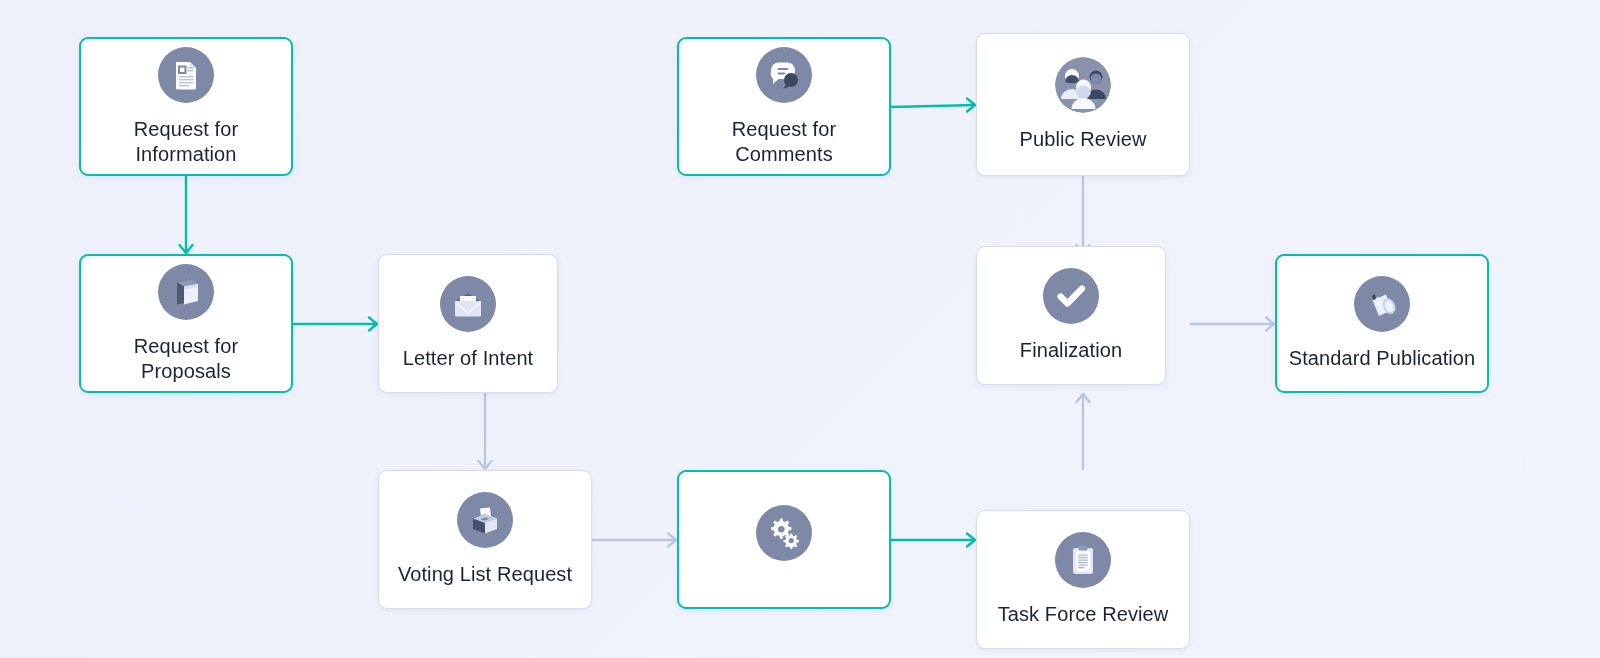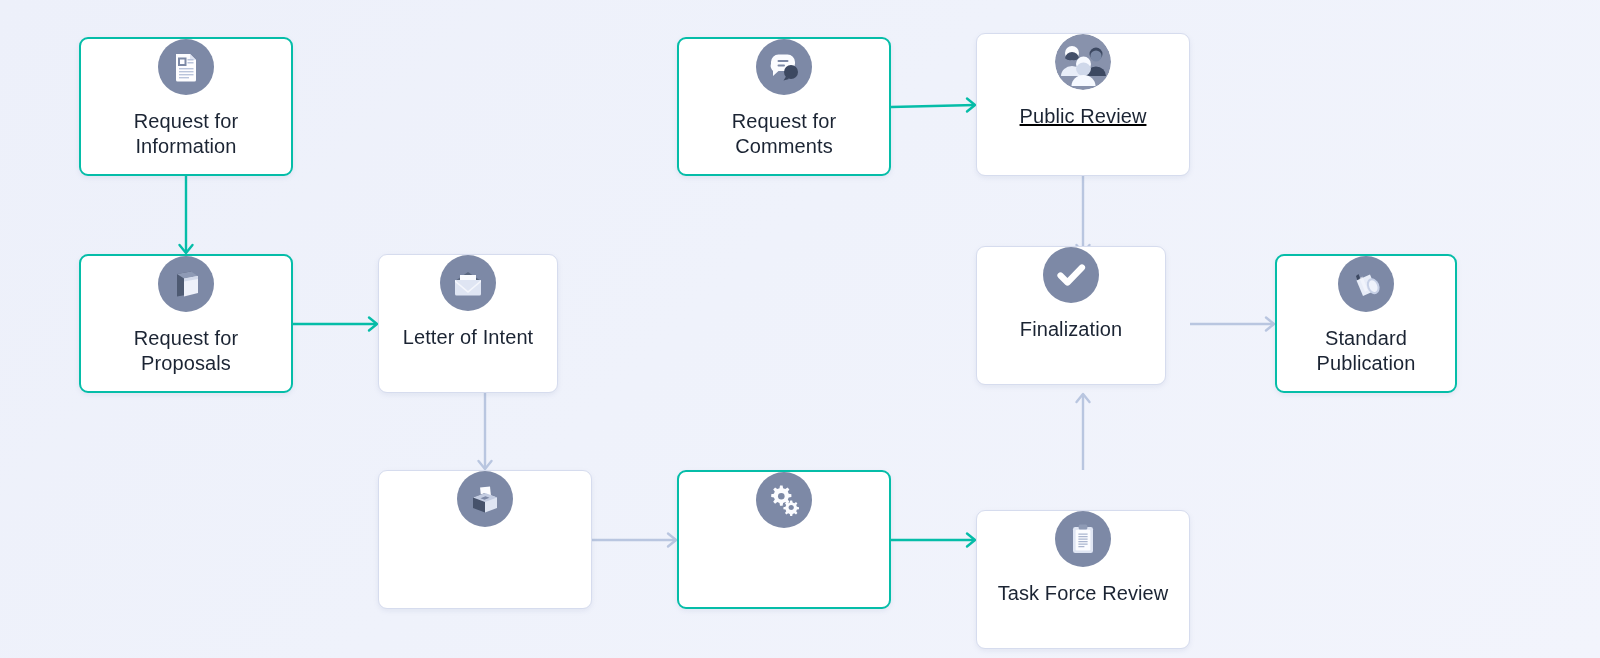--- a/index.html
+++ b/index.html
@@ -18,21 +18,21 @@
     overflow: hidden;
   }
   .node {
     position: absolute;
     box-sizing: border-box;
     background: #ffffff;
     border-radius: 9px;
     display: flex;
     flex-direction: column;
     align-items: center;
-    justify-content: flex-start;
+    justify-content: center;
     box-shadow: 0 2px 5px rgba(120,138,180,0.13);
     z-index: 3;
   }
   .node.plain {
     border: 1.3px solid #d6dcee;
   }
   .node.accent {
     border: 2.6px solid #05bda8;
   }
   .icon-wrap {
@@ -169,20 +169,21 @@
       <div class="node plain" style="left: 378px; top: 470px; width: 214px; height: 139px;">
         <div class="icon-wrap">
     <svg width="34" height="34" viewBox="0 0 34 34">
       <rect x="12.5" y="5" width="10" height="9" fill="#fbfcff" transform="rotate(-6 17.5 9.5)"></rect>
       <path d="M17 11 L29 15.5 L29 26 L17 30.5 Z" fill="#dfe5f3"></path>
       <path d="M17 11 L5 15.5 L5 26 L17 30.5 Z" fill="#46526b"></path>
       <path d="M5 15.5 L17 11 L29 15.5 L17 20 Z" fill="#c3cce1"></path>
       <path d="M12.5 16.2 L17.5 14.3 L21.5 15.8 L16.5 17.7 Z" fill="#7d89a6"></path>
     </svg>
         </div>
+        <div class="node-label">Voting List Request</div>
       </div>
       <div class="node accent" style="left: 677px; top: 37px; width: 214px; height: 139px;">
         <div class="icon-wrap">
     <svg width="34" height="34" viewBox="0 0 34 34">
       <path d="M4 12 A7.5 7.5 0 0 1 11.5 4.5 h9 A7.5 7.5 0 0 1 28 12 v1.5 A7.5 7.5 0 0 1 20.5 21 h-9 l-5.5 5 v-5 A7.5 7.5 0 0 1 4 13.5 Z" fill="#fbfcff"></path>
       <g fill="#7d89a6">
         <rect x="10.5" y="10" width="11" height="2.1" rx="1"></rect>
         <rect x="10.5" y="14.5" width="7.5" height="2.1" rx="1"></rect>
       </g>
       <circle cx="24" cy="22" r="7" fill="#3c4861"></circle>
@@ -197,21 +198,21 @@
     <svg width="34" height="34" viewBox="0 0 34 34">
       <g fill="#fbfcff">
         <path d="M13 2.5 l2.6 0 l0.5 2.7 l2.2 0.9 l2.2 -1.6 l1.9 1.9 l-1.6 2.2 l0.9 2.2 l2.7 0.5 l0 2.6 l-2.7 0.5 l-0.9 2.2 l1.6 2.2 l-1.9 1.9 l-2.2 -1.6 l-2.2 0.9 l-0.5 2.7 l-2.6 0 l-0.5 -2.7 l-2.2 -0.9 l-2.2 1.6 l-1.9 -1.9 l1.6 -2.2 l-0.9 -2.2 l-2.7 -0.5 l0 -2.6 l2.7 -0.5 l0.9 -2.2 l-1.6 -2.2 l1.9 -1.9 l2.2 1.6 l2.2 -0.9 z"></path>
         <path d="M23.2 17.4 l2 0 l0.4 2.1 l1.7 0.7 l1.7 -1.2 l1.4 1.4 l-1.2 1.7 l0.7 1.7 l2.1 0.4 l0 2 l-2.1 0.4 l-0.7 1.7 l1.2 1.7 l-1.4 1.4 l-1.7 -1.2 l-1.7 0.7 l-0.4 2.1 l-2 0 l-0.4 -2.1 l-1.7 -0.7 l-1.7 1.2 l-1.4 -1.4 l1.2 -1.7 l-0.7 -1.7 l-2.1 -0.4 l0 -2 l2.1 -0.4 l0.7 -1.7 l-1.2 -1.7 l1.4 -1.4 l1.7 1.2 l1.7 -0.7 z"></path>
       </g>
       <circle cx="14.3" cy="13.2" r="3.3" fill="#7d89a6"></circle>
       <circle cx="24.2" cy="24.5" r="2.6" fill="#7d89a6"></circle>
     </svg>
         </div>
       </div>
-      <div class="node plain" style="left: 976px; top: 33px; width: 214px; height: 143px; text-decoration: underline;">
+      <div class="node plain" style="left: 976px; top: 33px; width: 214px; height: 143px;">
         <div class="icon-wrap" style="background: transparent;">
     <svg width="56" height="56" viewBox="0 0 56 56">
       <circle cx="28" cy="28" r="28" fill="#8892ac"></circle>
       <g>
         <circle cx="17" cy="19" r="7" fill="#fbfcff"></circle>
         <path d="M17 18 a7 7 0 0 0 -7 6.2 a7 7 0 0 0 7 1.8 a7 7 0 0 0 7 -1.8 a7 7 0 0 0 -7 -6.2z" fill="#44506a"></path>
         <path d="M6 42 a11 10 0 0 1 22 0 z" fill="#e8edf8"></path>
       </g>
       <g>
         <circle cx="41" cy="20" r="6.5" fill="#3c4861"></circle>
@@ -246,21 +247,21 @@
         <rect x="12.4" y="14" width="9.2" height="1.25"></rect>
         <rect x="12.4" y="16.5" width="9.2" height="1.25"></rect>
         <rect x="12.4" y="19" width="9.2" height="1.25"></rect>
         <rect x="12.4" y="21.5" width="9.2" height="1.25"></rect>
         <rect x="12.4" y="24" width="6" height="1.25"></rect>
       </g>
     </svg>
         </div>
         <div class="node-label">Task Force Review</div>
       </div>
-      <div class="node accent" style="left: 1275px; top: 254px; width: 182px; height: 139px;">
+      <div class="node accent" style="left: 1275px; top: 254px; width: 214px; height: 139px;">
         <div class="icon-wrap">
     <svg width="34" height="34" viewBox="0 0 34 34">
       <path d="M7 9 l2.5 -2 l3 7.5 l-3.5 1 z" fill="#3c4861"></path>
       <path d="M7.5 13.5 L21 7.5 L27.5 23 L14 29 Z" fill="#e8edf8"></path>
       <ellipse cx="24.2" cy="19.2" rx="6" ry="8.3" transform="rotate(-23 24.2 19.2)" fill="#c6d0e6"></ellipse>
       <ellipse cx="24.2" cy="19.2" rx="4" ry="6.1" transform="rotate(-23 24.2 19.2)" fill="#eef2fb"></ellipse>
       <path d="M10.5 11 L13.5 9.6 L19 23.5 L16 24.8 Z" fill="#f7f9ff" opacity="0.55"></path>
     </svg>
         </div>
         <div class="node-label">Standard Publication</div>

